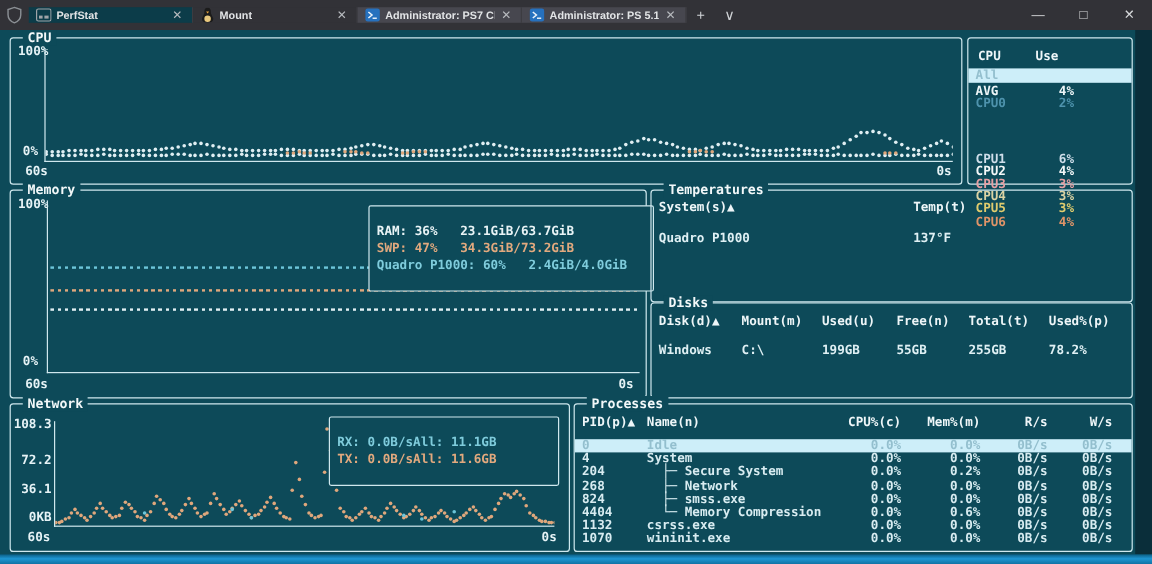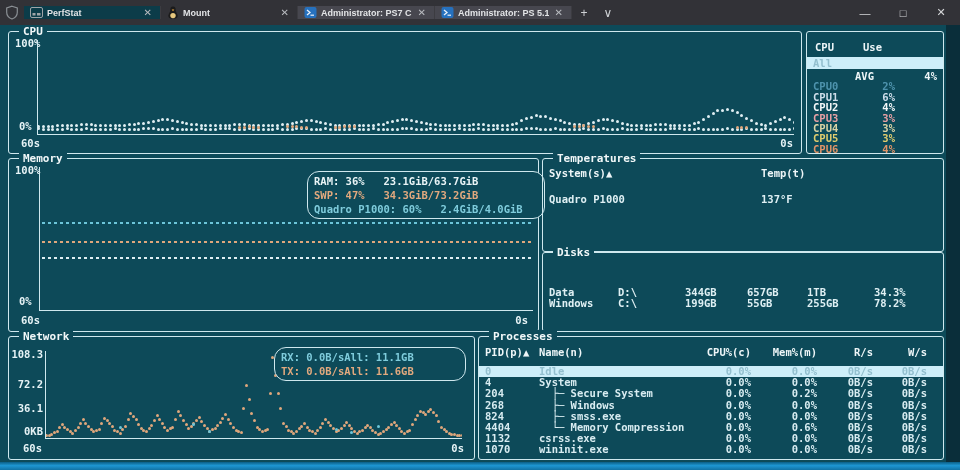--- a/index.html
+++ b/index.html
@@ -42,21 +42,21 @@
   .cpurow .cu{width:34px;text-align:right;}
   .cpurow.sel{background:#cdeef9;color:#93bfce;margin:0 -6px 2px -6px;padding:0 6px;height:12px;line-height:12px;}
   
   .trow span{position:absolute;}
   .dgrid{display:grid;grid-template-columns:69px 67px 62px 60px 67px 1fr;padding:0 6px;}
   .dgrid span{line-height:11px;}
   .dhead{position:absolute;top:10px;left:0;right:0;color:#eef6f8;}
   .drows{position:absolute;top:34px;left:0;right:0;}
   .drow{line-height:11px;}
   
-  .infobox{position:absolute;border:1px solid #cfe8ee;border-radius:12px;background:#0d4a59;padding:2px 6px;}
+  .infobox{position:absolute;border:1px solid #cfe8ee;border-radius:2px;background:#0d4a59;padding:14px 6px;}
   .miline{line-height:14px;white-space:pre;}
   .nlrow{display:flex;line-height:14px;}
   
   .pgrid{display:grid;grid-template-columns:54px 150px 62px 66px 56px 54px;padding:0 6px;}
   .phead{position:absolute;top:9px;left:0;right:0;color:#eef6f8;}
   .procrows{position:absolute;top:29px;left:0;right:0;color:#d8ecf1;}
   .procrow{height:11.2px;line-height:11.2px;}
   .procrow.sel{background:#cdeef9;color:#93bfce;}
   .p-name{white-space:pre;}
   .p-cpu,.p-mem,.p-r,.p-w{text-align:right;}
@@ -482,29 +482,29 @@
     <div class="panel" style="left:806px;top:6px;width:136px;height:121px;">
       <div class="cputhead">
         <span style="left:8px;">CPU</span>
         <span style="left:56px;">Use</span>
       </div>
       <div class="cpurows">
           <div class="cpurow sel">
             <span class="cn">All</span>
             <span class="cu"></span>
           </div>
-          <div class="cpurow" style="color: rgb(238, 246, 248); justify-content: flex-end;">
+          <div class="cpurow" style="color: rgb(238, 246, 248);">
             <span class="cn">AVG</span>
             <span class="cu">4%</span>
           </div>
           <div class="cpurow" style="color: rgb(78, 147, 173);">
             <span class="cn">CPU0</span>
             <span class="cu">2%</span>
           </div>
-          <div class="cpurow" style="color: rgb(207, 222, 234);">
+          <div class="cpurow" style="color: rgb(207, 222, 234); margin-top: 36px;">
             <span class="cn">CPU1</span>
             <span class="cu">6%</span>
           </div>
           <div class="cpurow" style="color: rgb(244, 248, 249);">
             <span class="cn">CPU2</span>
             <span class="cu">4%</span>
           </div>
           <div class="cpurow" style="color: rgb(231, 160, 164);">
             <span class="cn">CPU3</span>
             <span class="cu">3%</span>
@@ -549,29 +549,29 @@
         <span style="left:218px;top:8px;color:#eef6f8;">Temp(t)</span>
       </div>
       <div class="trow">
         <span style="left:6px;top:34px;">Quadro P1000</span>
         <span style="left:218px;top:34px;">137°F</span>
       </div>
     </div>
 
     <div class="panel" style="left:542px;top:227px;width:400px;height:78px;">
       <span class="ptitle">Disks</span>
+      <div class="dgrid dhead">
+        <span>Disk(d)▲</span>
+        <span>Mount(m)</span>
+        <span>Used(u)</span>
+        <span>Free(n)</span>
+        <span>Total(t)</span>
+        <span>Used%(p)</span>
+      </div>
       <div class="drows">
-          <div class="dgrid drow">
-            <span>Data</span>
-            <span>D:\</span>
-            <span>344GB</span>
-            <span>657GB</span>
-            <span>1TB</span>
-            <span>34.3%</span>
-          </div>
           <div class="dgrid drow">
             <span>Windows</span>
             <span>C:\</span>
             <span>199GB</span>
             <span>55GB</span>
             <span>255GB</span>
             <span>78.2%</span>
           </div>
         </div>
     </div>
@@ -793,21 +793,21 @@
           <div class="pgrid procrow">
             <span class="p-pid">204</span>
             <span class="p-name">  ├─ Secure System</span>
             <span class="p-cpu">0.0%</span>
             <span class="p-mem">0.2%</span>
             <span class="p-r">0B/s</span>
             <span class="p-w">0B/s</span>
           </div>
           <div class="pgrid procrow">
             <span class="p-pid">268</span>
-            <span class="p-name">  ├─ Windows</span>
+            <span class="p-name">  ├─ Network</span>
             <span class="p-cpu">0.0%</span>
             <span class="p-mem">0.0%</span>
             <span class="p-r">0B/s</span>
             <span class="p-w">0B/s</span>
           </div>
           <div class="pgrid procrow">
             <span class="p-pid">824</span>
             <span class="p-name">  ├─ smss.exe</span>
             <span class="p-cpu">0.0%</span>
             <span class="p-mem">0.0%</span>

